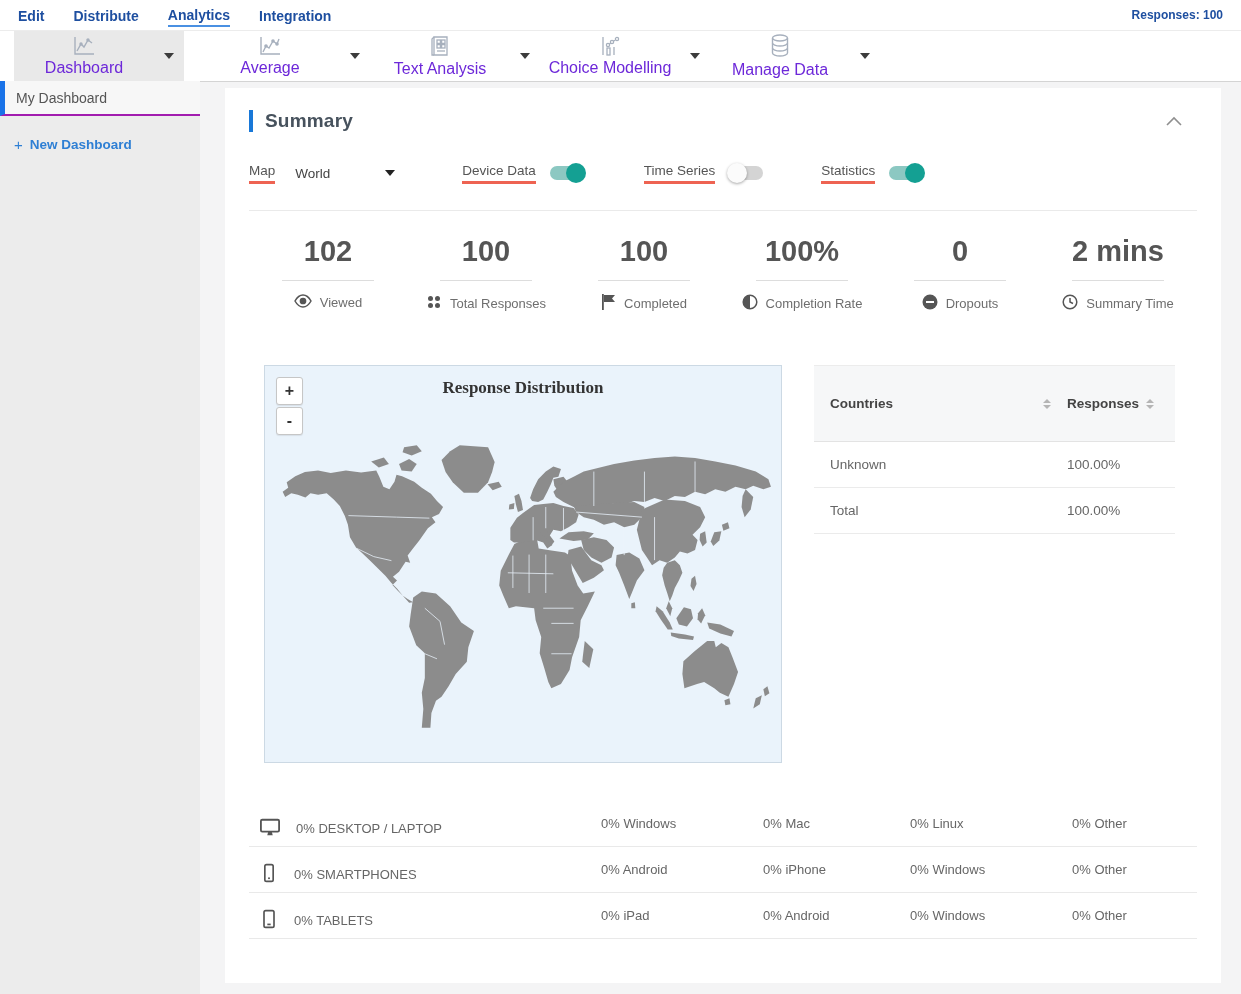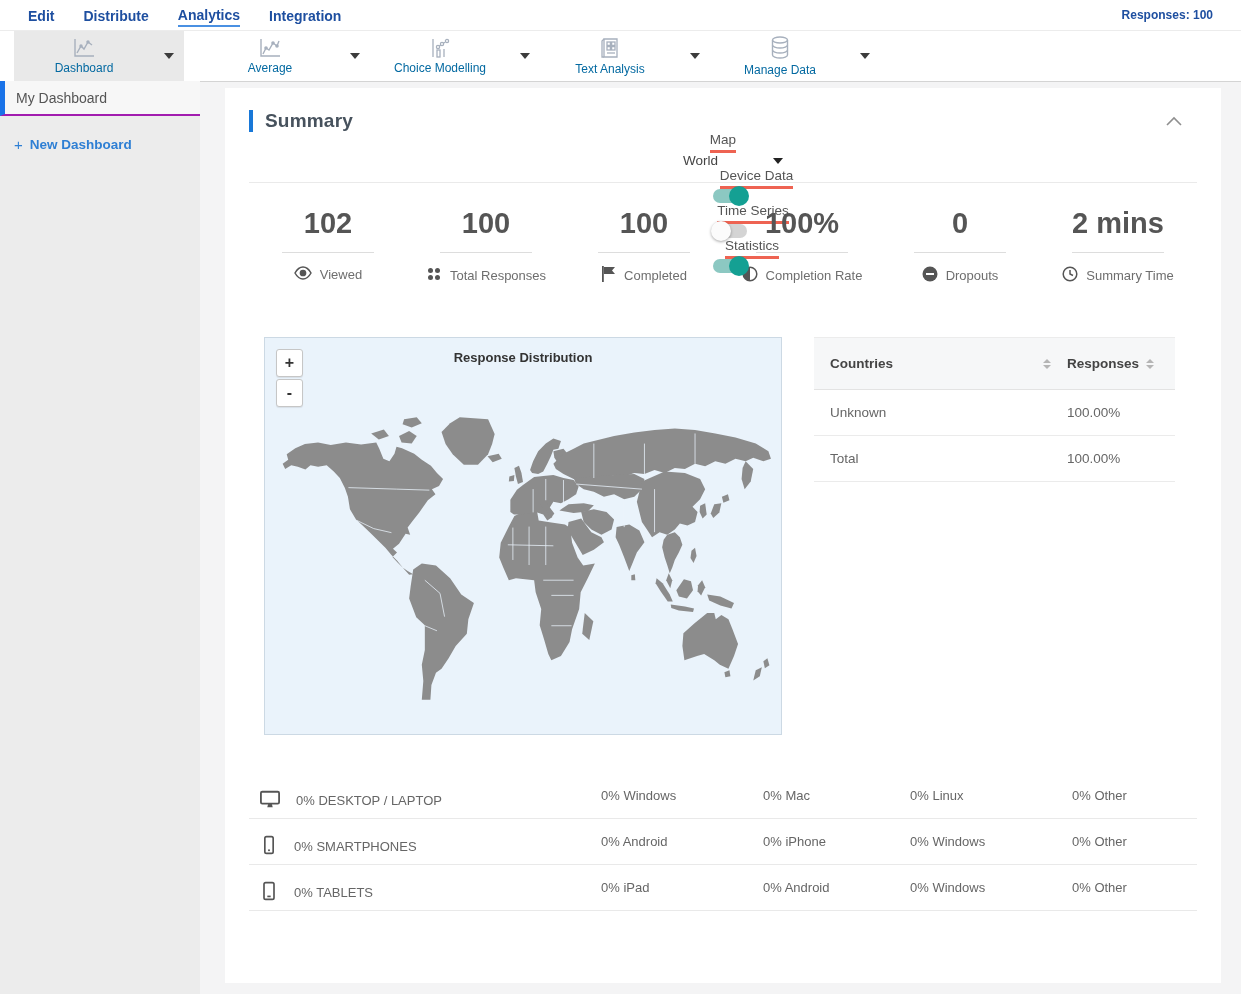--- a/index.html
+++ b/index.html
@@ -1,38 +1,38 @@
 <!DOCTYPE html>
 <html><head>
 <meta charset="utf-8">
 <style>
   html,body{margin:0;padding:0;}
   body{width:1241px;height:994px;font-family:"Liberation Sans",sans-serif;background:#f4f4f5;position:relative;overflow:hidden;}
-  .topnav{height:30px;background:#fff;display:flex;align-items:center;padding:0 28px;border-bottom:1px solid #ececec;}
+  .topnav{height:30px;background:#fff;display:flex;align-items:center;padding:0 18px;border-bottom:1px solid #ececec;}
   .nav-item{color:#1e4fa0;font-weight:700;font-size:14px;margin-right:29px;padding:3px 0 2px;cursor:pointer;}
   .nav-item.active{border-bottom:2px solid #4a90e2;}
   .nav-responses{margin-left:auto;color:#1e4fa0;font-weight:700;font-size:12px;}
   .toolbar{height:50px;background:#fff;border-bottom:1px solid #d4d4d4;display:flex;align-items:stretch;padding-left:14px;}
   .tool-group{display:flex;align-items:stretch;}
   .tool-group.selected{background:#e9e9e9;}
   .tool-item{width:140px;display:flex;flex-direction:column;align-items:center;justify-content:center;gap:2px;cursor:pointer;}
   .tool-item svg{display:block;}
-  .tool-label{font-size:12px;color:#0369a1;}
+  .tool-label{font-size:16px;color:#6d28d9;}
   .tool-caret{width:30px;display:flex;align-items:center;justify-content:center;cursor:pointer;}
   .caret-tri{width:0;height:0;border-left:5px solid transparent;border-right:5px solid transparent;border-top:6px solid #3c3c3c;}
   .sidebar{position:absolute;left:0;top:81px;width:200px;bottom:0;background:#ececec;}
   .side-active{height:33px;background:#f7f7f7;border-left:5px solid #1a73e8;border-bottom:2px solid #a21caf;display:flex;align-items:center;padding-left:11px;color:#555;font-size:14px;cursor:pointer;}
   .new-dash{margin:20px 14px;color:#2e7fd4;font-size:13.5px;font-weight:700;cursor:pointer;display:flex;gap:7px;align-items:center;}
   .new-dash .plus{font-weight:400;font-size:15px;}
   .panel{position:absolute;left:225px;top:88px;width:996px;height:895px;background:#fff;padding:0 24px;box-sizing:border-box;}
   .panel-header{display:flex;align-items:center;padding-top:22px;}
   .accent-bar{width:4px;height:22px;background:#1878d8;margin-right:12px;}
   .panel-title{font-size:19px;color:#47525d;font-weight:700;letter-spacing:.2px;}
   .collapse{margin-left:auto;margin-right:14px;cursor:pointer;display:flex;align-items:center;}
-  .controls{display:flex;align-items:center;height:26px;flex-direction:column;}
+  .controls{display:flex;align-items:center;margin-top:28px;height:26px;}
   .ctl-label{font-size:13.5px;color:#555;padding-bottom:3px;border-bottom:3px solid #ee6352;white-space:nowrap;}
   .select{display:flex;align-items:center;justify-content:space-between;width:100px;margin-left:20px;color:#444;font-size:13.5px;cursor:pointer;}
   .select .caret-tri{border-top-color:#222;}
   .tgl-label-1{margin-left:67px;}
   .tgl-label-2{margin-left:60px;}
   .tgl-label-3{margin-left:58px;}
   .switch{width:34px;height:14px;border-radius:8px;position:relative;margin-left:14px;cursor:pointer;flex:0 0 auto;}
   .switch .knob{width:20px;height:20px;border-radius:50%;position:absolute;top:-3px;}
   .switch.on{background:#8cc8c2;}
   .switch.on .knob{background:#14a093;right:-2px;}
@@ -40,26 +40,26 @@
   .switch.off .knob{background:#fbfbfb;left:-2px;box-shadow:0 1px 3px rgba(0,0,0,.35);}
   .hr{border-top:1px solid #eaeaea;margin-top:24px;}
   .stats{display:flex;margin-top:24px;}
   .stat{flex:1;text-align:center;}
   .stat-value{font-size:29px;font-weight:700;color:#555;}
   .stat-divider{width:92px;border-top:1px solid #ddd;margin:12px auto 13px;}
   .stat-label{display:flex;justify-content:center;align-items:center;gap:8px;color:#6e6e6e;font-size:13px;}
   .stat-label svg{flex:0 0 auto;}
   .map-row{display:flex;margin-top:52px;}
   .map-box{margin-left:15px;width:518px;height:398px;background:#eaf3fb;border:1px solid #ccd9e4;position:relative;box-sizing:border-box;flex:0 0 auto;}
-  .map-title{text-align:center;margin-top:12px;font-size:13px;font-weight:700;color:#333;}
+  .map-title{text-align:center;margin-top:12px;font-size:17px;font-weight:700;color:#333;font-family:Liberation Serif, serif;}
   .zoom-btns{position:absolute;left:11px;top:11px;display:flex;flex-direction:column;gap:2px;}
   .zbtn{width:25px;height:26px;background:#fff;border:1px solid #c6c6c6;border-radius:3px;font-size:16px;color:#333;display:flex;align-items:center;justify-content:center;font-weight:700;cursor:pointer;box-shadow:0 1px 1px rgba(0,0,0,.08);}
   .worldmap{position:absolute;left:5px;top:72px;}
   .countries{margin-left:32px;width:361px;font-size:13.5px;flex:0 0 auto;}
-  .c-head{display:flex;background:#f6f7f8;border-top:1px solid #ececec;border-bottom:1px solid #e3e3e3;height:43px;align-items:center;padding:4px 16px;font-weight:700;color:#444;}
+  .c-head{display:flex;background:#f6f7f8;border-top:1px solid #ececec;border-bottom:1px solid #e3e3e3;height:43px;align-items:center;padding:16px 16px;font-weight:700;color:#444;}
   .c-col1{flex:1;display:flex;align-items:center;justify-content:space-between;padding-right:16px;}
   .c-col2{width:92px;display:flex;align-items:center;gap:7px;}
   .c-row{display:flex;align-items:center;height:45px;padding:0 16px;border-bottom:1px solid #ebebeb;color:#666;}
   .sort{display:flex;flex-direction:column;gap:2px;cursor:pointer;}
   .sort i{display:block;width:0;height:0;border-left:4px solid transparent;border-right:4px solid transparent;}
   .sort .up{border-bottom:4px solid #b5b5b5;}
   .sort .dn{border-top:4px solid #b5b5b5;}
   .devices{margin-top:38px;}
   .d-row{display:flex;align-items:center;height:45px;border-bottom:1px solid #e9e9e9;color:#666;font-size:13px;}
   .d-main{flex:0 0 352px;display:flex;align-items:center;gap:15px;padding-left:10px;box-sizing:border-box;margin-top:9px;}
@@ -111,52 +111,52 @@
       </span>
       <span class="tool-label">Average</span>
     </div>
     <div class="tool-caret">
         <span class="caret-tri"></span>
       </div>
   </div>
   <div class="tool-group">
     <div class="tool-item">
       <span class="icon-tool">
+        <svg width="24" height="24" viewBox="0 0 24 24" fill="none" stroke="currentColor" stroke-width="1.3">
+            <path d="M6 3 H19 V21 H6 Z"></path>
+            <path d="M6 3 L4 5 V21 H6"></path>
+            <rect x="9" y="6" width="3.4" height="3.4"></rect>
+            <rect x="13.6" y="6" width="3.4" height="3.4"></rect>
+            <rect x="9" y="10.6" width="3.4" height="3.4"></rect>
+            <rect x="13.6" y="10.6" width="3.4" height="3.4"></rect>
+            <line x1="9" y1="17" x2="17" y2="17"></line>
+          </svg>
+      </span>
+      <span class="tool-label">Text Analysis</span>
+    </div>
+    <div class="tool-caret">
+        <span class="caret-tri"></span>
+      </div>
+  </div>
+  <div class="tool-group">
+    <div class="tool-item">
+      <span class="icon-tool">
         <svg width="26" height="22" viewBox="0 0 26 22" fill="none" stroke="currentColor" stroke-width="1.3">
             <path d="M6 2 V20"></path>
             <rect x="10" y="13" width="3" height="7"></rect>
             <rect x="16" y="10" width="3" height="10" opacity="0"></rect>
             <circle cx="11" cy="10" r="1.6"></circle>
             <circle cx="15" cy="7" r="1.6"></circle>
             <circle cx="20" cy="4" r="1.6"></circle>
             <line x1="12.3" y1="9" x2="13.8" y2="8" stroke-dasharray="2 1.5"></line>
             <line x1="16.3" y1="6.2" x2="18.7" y2="4.8" stroke-dasharray="2 1.5"></line>
             <line x1="17" y1="12" x2="17" y2="20"></line>
           </svg>
       </span>
       <span class="tool-label">Choice Modelling</span>
-    </div>
-    <div class="tool-caret">
-        <span class="caret-tri"></span>
-      </div>
-  </div>
-  <div class="tool-group">
-    <div class="tool-item">
-      <span class="icon-tool">
-        <svg width="24" height="24" viewBox="0 0 24 24" fill="none" stroke="currentColor" stroke-width="1.3">
-            <path d="M6 3 H19 V21 H6 Z"></path>
-            <path d="M6 3 L4 5 V21 H6"></path>
-            <rect x="9" y="6" width="3.4" height="3.4"></rect>
-            <rect x="13.6" y="6" width="3.4" height="3.4"></rect>
-            <rect x="9" y="10.6" width="3.4" height="3.4"></rect>
-            <rect x="13.6" y="10.6" width="3.4" height="3.4"></rect>
-            <line x1="9" y1="17" x2="17" y2="17"></line>
-          </svg>
-      </span>
-      <span class="tool-label">Text Analysis</span>
     </div>
     <div class="tool-caret">
         <span class="caret-tri"></span>
       </div>
   </div>
   <div class="tool-group">
     <div class="tool-item">
       <span class="icon-tool">
         <svg width="26" height="26" viewBox="0 0 26 26" fill="none" stroke="currentColor" stroke-width="1.4">
             <ellipse cx="13" cy="5" rx="7.5" ry="3"></ellipse>

